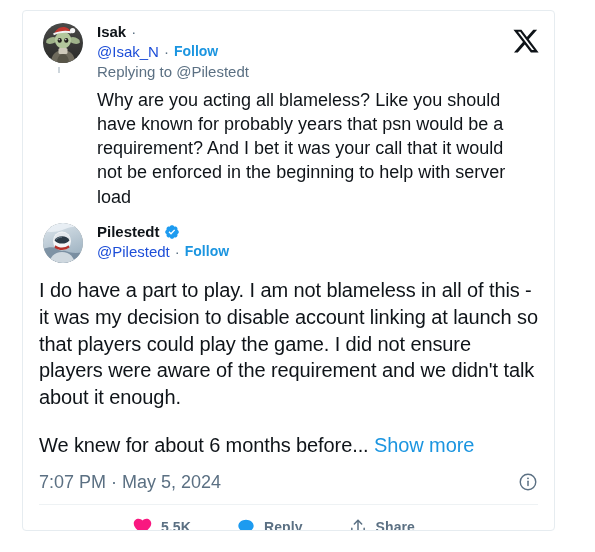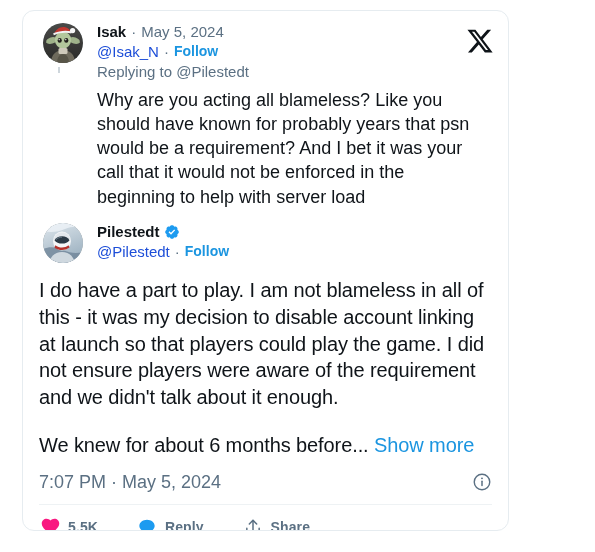--- a/index.html
+++ b/index.html
@@ -11,25 +11,25 @@
     width: 595px;
     height: 552px;
     font-family: "Liberation Sans", sans-serif;
     -webkit-font-smoothing: antialiased;
   }
 
   .embed-card {
     position: absolute;
     left: 22px;
     top: 10px;
-    width: 487px;
+    width: 533px;
     height: 521px;
     box-sizing: border-box;
     border: 1px solid #e6ecf0;
-    border-radius: 12px;
+    border-radius: 4px;
     background: #ffffff;
     overflow: hidden;
   }
 
   
   .tweet {
     position: relative;
     padding: 12px 16px 0 16px;
   }
 
@@ -161,21 +161,22 @@
     color: #5b7083;
   }
   .info-icon { width: 20px; height: 20px; cursor: pointer; }
   .info-icon svg { display: block; }
 
   
   .actions {
     display: flex;
     align-items: center;
     padding: 11px 0 0 0;
-    gap: 8px;
+    gap: 14px;
+    justify-content: center;
   }
   .action {
     display: flex;
     align-items: center;
     cursor: pointer;
     margin-right: 30px;
   }
   .action .glyph {
     width: 22px;
     height: 22px;
@@ -271,21 +272,20 @@
               <circle cx="29.6" cy="7.6" r="2.6" fill="#f7f7f7"></circle>
             </g>
           </svg>
         </div>
         <div class="thread-line"></div>
       </div>
       <div class="name-col">
         <div class="row-line">
           <span class="display-name">Isak</span>
           <span class="dot-sep">·</span>
-          <span class="meta-date">May 5, 2024</span>
         </div>
         <div class="row-line">
           <span class="handle">@Isak_N</span>
           <span class="dot-sep">·</span>
           <span class="follow-link">Follow</span>
         </div>
         <div class="replying-to">Replying to @Pilestedt</div>
       </div>
     </div>
     <div class="quoted-body">Why are you acting all blameless? Like you should have known for probably years that psn would be a requirement? And I bet it was your call that it would not be enforced in the beginning to help with server load</div>

